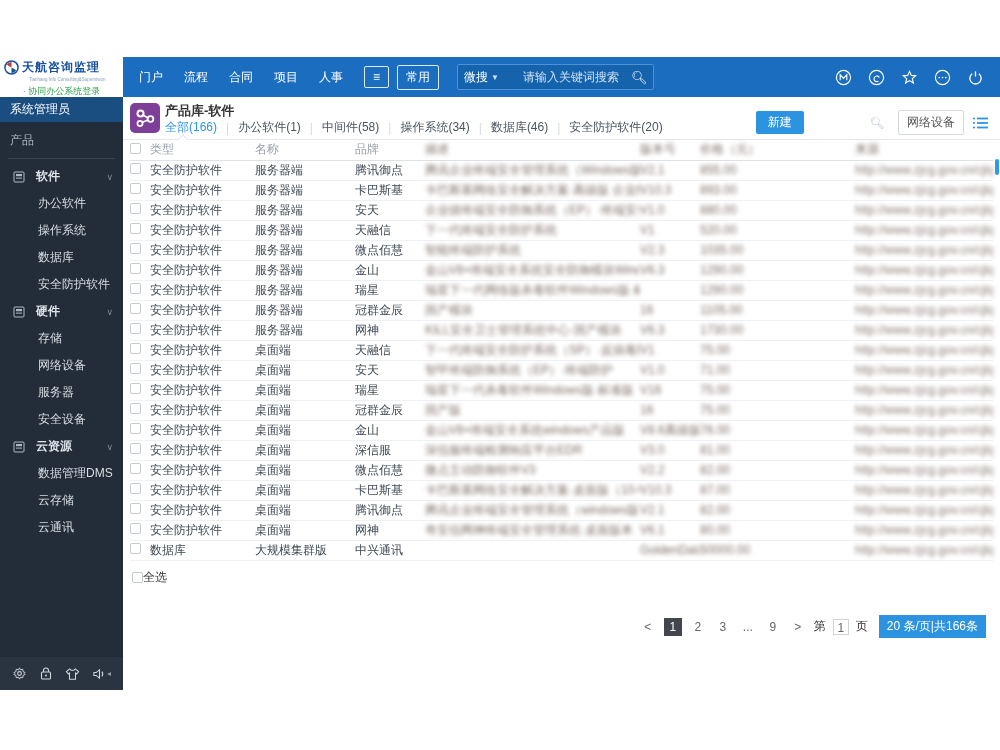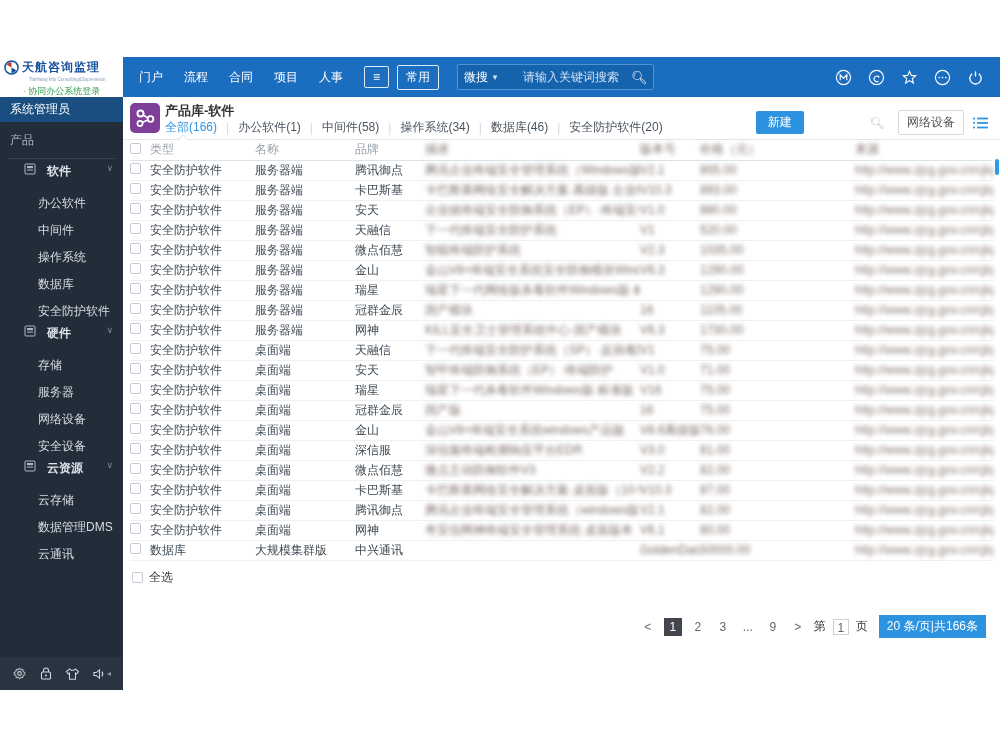--- a/index.html
+++ b/index.html
@@ -23,21 +23,21 @@
   .searchbox input::placeholder { color:#cfe0f2; }
   .mag { font-size:13px; color:#e8f1fa; }
   .top-icons { margin-left:auto; display:flex; align-items:center; gap:16px; padding-right:16px; }
   .top-icons .ticon { width:17px; height:17px; display:flex; align-items:center; justify-content:center; cursor:pointer; }
 
   
   .sidebar { position:absolute; top:40px; left:0; width:123px; height:593px; background:#232d39; color:#dde4ea; }
   .role-bar { height:25px; line-height:25px; background:#1b4e80; color:#fff; font-size:12px; padding-left:10px; }
   .side-section { font-size:12px; color:#aeb8c2; padding:10px 0 9px 10px; }
   .side-divider { border-bottom:1px solid #3a434e; margin:0 8px 4px 8px; }
-  .grp-head { display:flex; height:27px; padding-left:24px; font-size:12px; cursor:pointer; }
+  .grp-head { display:flex; align-items:center; height:27px; padding-left:13px; font-size:12px; cursor:pointer; }
   .grp-head .glabel { margin-left:11px; font-weight:bold; }
   .grp-head .gchev { margin-left:auto; margin-right:10px; color:#7f8a95; font-size:9px; }
   .grp-item { height:27px; line-height:27px; padding-left:38px; font-size:12px; color:#d7dde3; cursor:pointer; }
   .side-footer { position:absolute; bottom:0; left:0; width:123px; height:33px; background:#2a3440; display:flex; align-items:center; justify-content:space-around; padding:0 6px; }
   .side-footer .ficon { cursor:pointer; display:flex; align-items:center; }
   .farrow { color:#8d98a3; font-size:8px; }
 
   
   .main { position:absolute; top:40px; left:123px; width:877px; height:593px; background:#fff; }
   .title-row { position:relative; height:43px; border-bottom:1px solid #e3e7ec; }
@@ -56,21 +56,21 @@
   .btn-adv { background:#fff; border:1px solid #d4d9de; color:#555; font-size:12px; padding:3px 8px; border-radius:2px; cursor:pointer; }
   .list-toggle { color:#2f95e3; cursor:pointer; display:flex; }
 
   
   table { border-collapse:collapse; table-layout:fixed; width:863px; margin-left:7px; font-size:12px; }
   th { font-weight:normal; color:#98a1ab; text-align:left; height:20px; border-bottom:1px solid #dde2e7; }
   td { height:20px; color:#3f4a54; border-bottom:1px solid #eef1f4; overflow:hidden; white-space:nowrap; text-overflow:clip; }
   .cb { width:11px; height:11px; border:1px solid #c3cad1; border-radius:2px; background:#fff; cursor:pointer; }
   .blur { filter:blur(2.3px); color:#7d6e68; }
   .blur-link { filter:blur(2.1px); color:#8a7a74; }
-  .selectall { display:flex; align-items:center; gap:6px; margin:8px 0 0 9px; font-size:12px; color:#333; }
+  .selectall { display:flex; align-items:center; gap:0; margin:8px 0 0 9px; font-size:12px; color:#333; }
   .scroll-thumb { position:absolute; right:1px; top:62px; width:4px; height:16px; background:#2f9be6; border-radius:2px; }
 
   
   .pager { position:absolute; right:14px; top:518px; display:flex; align-items:center; gap:7px; font-size:12px; color:#666; }
   .pg { min-width:18px; height:18px; line-height:18px; text-align:center; cursor:pointer; }
   .pg.active { background:#43474d; color:#fff; }
   .jump-box { width:16px; height:16px; line-height:16px; text-align:center; border:1px solid #ccd2d8; }
   .pg-badge { background:#2b93e0; color:#fff; padding:3px 8px; margin-left:4px; }
 </style>
 </head>
@@ -153,48 +153,47 @@
         <div class="grp-head">
           <svg width="12" height="12" viewBox="0 0 12 12">
             <rect x="1" y="1" width="10" height="10" rx="1" fill="none" stroke="#aeb8c2" stroke-width="1"></rect>
             <rect x="3" y="3" width="6" height="2.2" fill="#aeb8c2"></rect>
             <rect x="3" y="6.6" width="6" height="1" fill="#aeb8c2"></rect>
           </svg>
           <span class="glabel">软件</span>
           <span class="gchev">∨</span>
         </div>
         <div class="grp-item">办公软件</div>
-        <div class="grp-item">中间件</div>
         <div class="grp-item">操作系统</div>
         <div class="grp-item">数据库</div>
         <div class="grp-item">安全防护软件</div>
         <div class="grp-head">
           <svg width="12" height="12" viewBox="0 0 12 12">
             <rect x="1" y="1" width="10" height="10" rx="1" fill="none" stroke="#aeb8c2" stroke-width="1"></rect>
             <rect x="3" y="3" width="6" height="2.2" fill="#aeb8c2"></rect>
             <rect x="3" y="6.6" width="6" height="1" fill="#aeb8c2"></rect>
           </svg>
           <span class="glabel">硬件</span>
           <span class="gchev">∨</span>
         </div>
         <div class="grp-item">存储</div>
+        <div class="grp-item">网络设备</div>
         <div class="grp-item">服务器</div>
-        <div class="grp-item">网络设备</div>
         <div class="grp-item">安全设备</div>
         <div class="grp-head">
           <svg width="12" height="12" viewBox="0 0 12 12">
             <rect x="1" y="1" width="10" height="10" rx="1" fill="none" stroke="#aeb8c2" stroke-width="1"></rect>
             <rect x="3" y="3" width="6" height="2.2" fill="#aeb8c2"></rect>
             <rect x="3" y="6.6" width="6" height="1" fill="#aeb8c2"></rect>
           </svg>
           <span class="glabel">云资源</span>
           <span class="gchev">∨</span>
         </div>
+        <div class="grp-item">数据管理DMS</div>
         <div class="grp-item">云存储</div>
-        <div class="grp-item">数据管理DMS</div>
         <div class="grp-item">云通讯</div>
       </div>
     <div class="side-footer">
       <span class="ficon">
         <svg width="15" height="15" viewBox="0 0 16 16">
             <circle cx="8" cy="8" r="2" fill="none" stroke="#cfd6dd" stroke-width="1.1"></circle>
             <path d="M8 2 L9 4 L11.5 3.5 L11.8 6 L14 7 L13 8 L14 9 L11.8 10 L11.5 12.5 L9 12 L8 14 L7 12 L4.5 12.5 L4.2 10 L2 9 L3 8 L2 7 L4.2 6 L4.5 3.5 L7 4 Z" fill="none" stroke="#cfd6dd" stroke-width="1"></path>
           </svg>
       </span>
       <span class="ficon">

